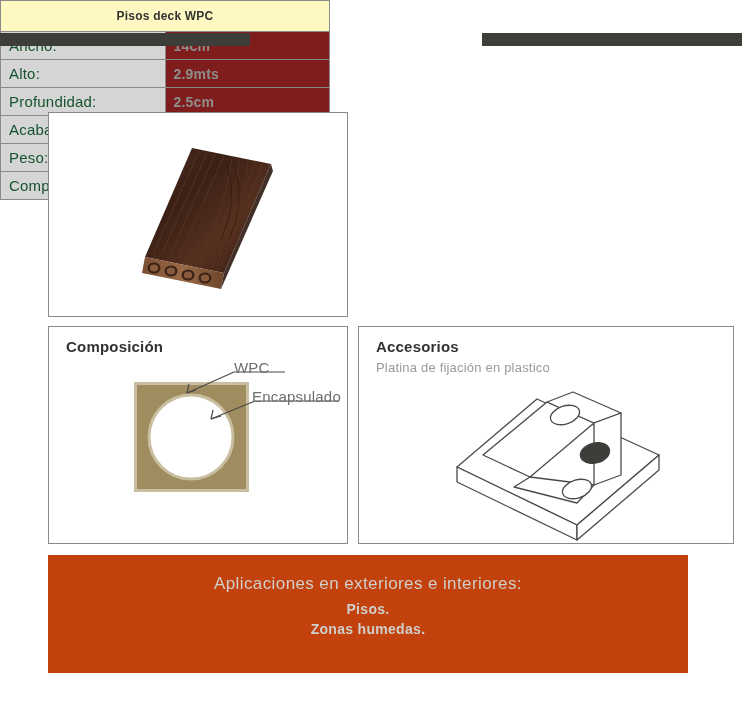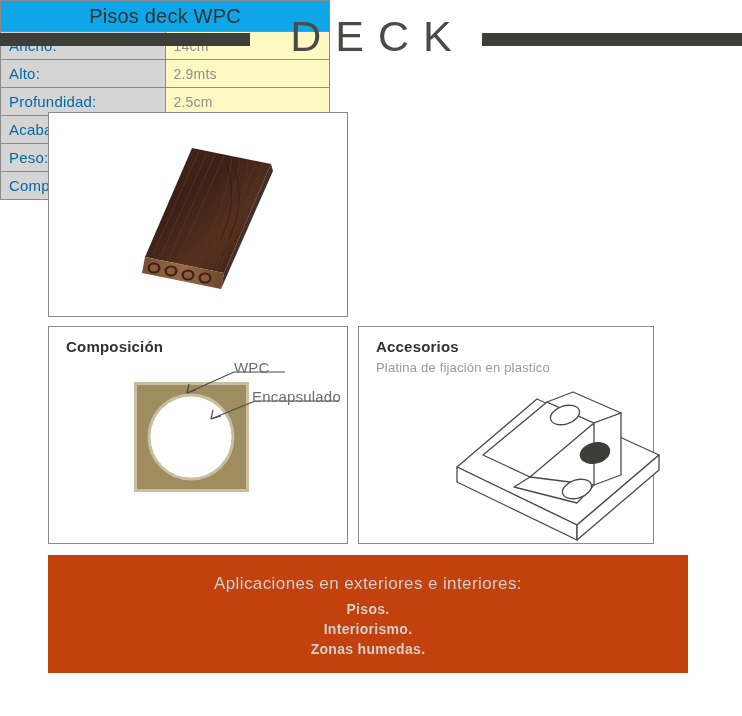--- a/index.html
+++ b/index.html
@@ -67,40 +67,41 @@
     table-layout: fixed;
   }
   table.spec th, table.spec td {
     border: 1px solid #8a8a8a;
     padding: 0 8px;
     height: 28px;
     box-sizing: border-box;
   }
   table.spec th.spec-title {
     text-align: center;
-    font-size: 20px;
-    font-weight: normal;
+    font-size: 12px;
+    font-weight: bold;
     color: #333331;
-    background: #0ea5e9;
+    background: #fef9c3;
     height: 31px;
     letter-spacing: 0.2px;
   }
   table.spec td.spec-label {
     width: 145px;
     background: #d5d5d5;
     font-size: 15px;
     font-weight: 400;
-    color: #0369a1;
+    color: #14532d;
     letter-spacing: 0.2px;
   }
   table.spec td.spec-value {
-    background: #fef9c3;
+    background: #7f1d1d;
     font-size: 14px;
     color: #8e8e8c;
     letter-spacing: 0.2px;
+    font-weight: bold;
   }
 
   
   #composicion-panel { left: 48px; top: 326px; width: 300px; height: 218px; }
   .panel-heading {
     position: absolute;
     left: 17px; top: 11px;
     font-size: 15px;
     font-weight: bold;
     color: #333331;
@@ -113,21 +114,21 @@
     font-weight: 400;
     color: #9a9a98;
     letter-spacing: 0.2px;
   }
   #composicion-svg, #accesorios-svg {
     position: absolute;
     left: 0; top: 0;
   }
 
   
-  #accesorios-panel { left: 358px; top: 326px; width: 296px; height: 218px; }
+  #accesorios-panel { left: 358px; top: 326px; width: 376px; height: 218px; }
 
   
   #footer {
     position: absolute;
     left: 48px; top: 555px;
     width: 640px; height: 118px;
     background: #c2410c;
     color: #cfcfcb;
     text-align: center;
     box-sizing: border-box;
@@ -144,21 +145,20 @@
     font-weight: 700;
     line-height: 20px;
     letter-spacing: 0.3px;
   }
 </style>
 </head>
 <body>
 
 <div id="header">
   <div class="rule left"></div>
-  <div id="deck-title">DECK</div>
   <div class="rule right"></div>
 </div>
 
 <div class="panel" id="photo-panel">
   <div id="deck-photo">
     <svg width="298" height="203" viewBox="0 0 298 203">
       <defs>
         <linearGradient id="boardTop" x1="0" y1="0" x2="1" y2="1">
           <stop offset="0%" stop-color="#4a2a1c"></stop>
           <stop offset="35%" stop-color="#3a2016"></stop>
@@ -293,15 +293,14 @@
 
     <ellipse cx="206" cy="88" rx="15" ry="9" transform="rotate(-18 206 88)" fill="#ffffff" stroke="#4a4a47" stroke-width="1.3"></ellipse>
     <ellipse cx="236" cy="126" rx="15" ry="10" transform="rotate(-14 236 126)" fill="#3d3d3a" stroke="#3d3d3a" stroke-width="1"></ellipse>
     <ellipse cx="218" cy="162" rx="15" ry="9" transform="rotate(-18 218 162)" fill="#ffffff" stroke="#4a4a47" stroke-width="1.3"></ellipse>
   </svg>
 </div>
 
 <div id="footer">
   <div id="footer-title">Aplicaciones en exteriores e interiores:</div>
   <div class="footer-item">Pisos.</div>
-  <div class="footer-item">Interiorismo.</div>
   <div class="footer-item">Zonas humedas.</div>
 </div>
 
 </body></html>

